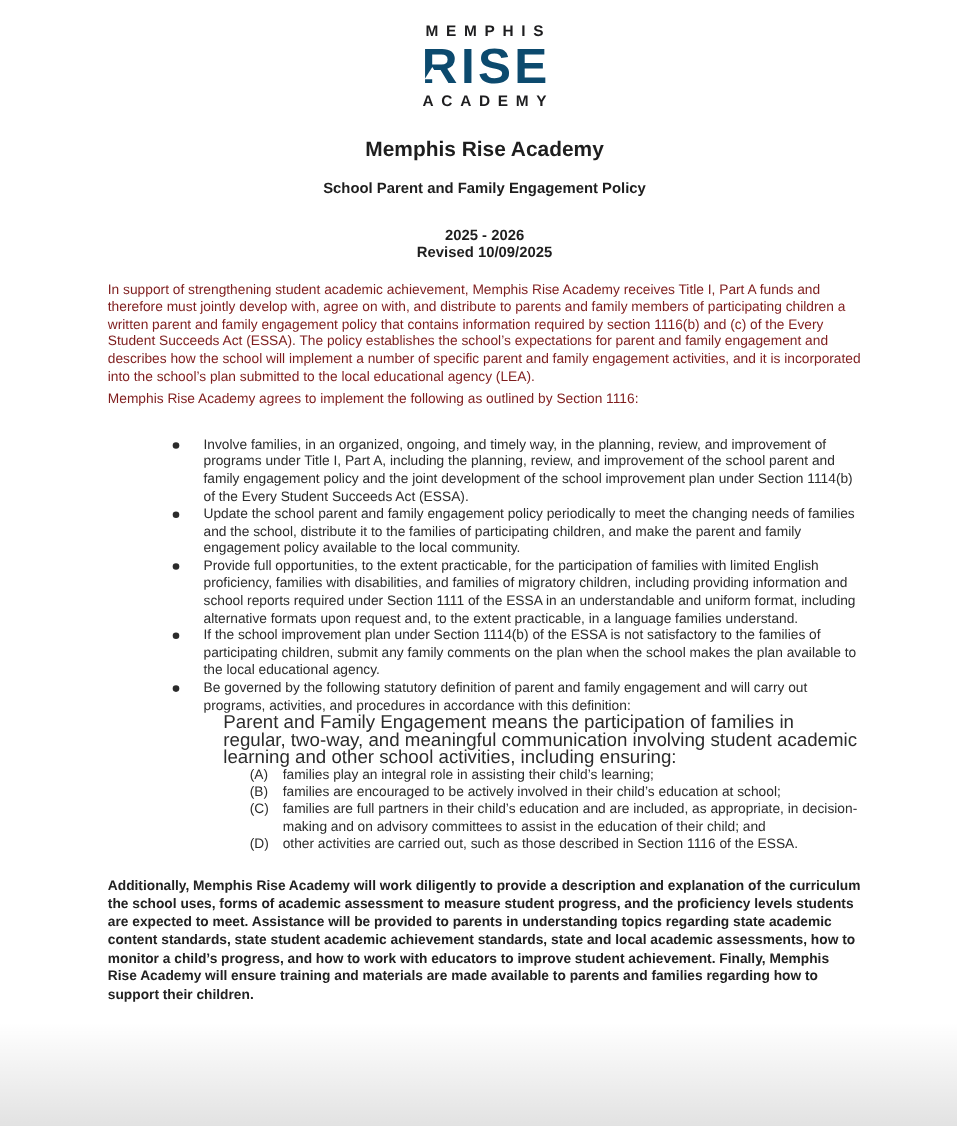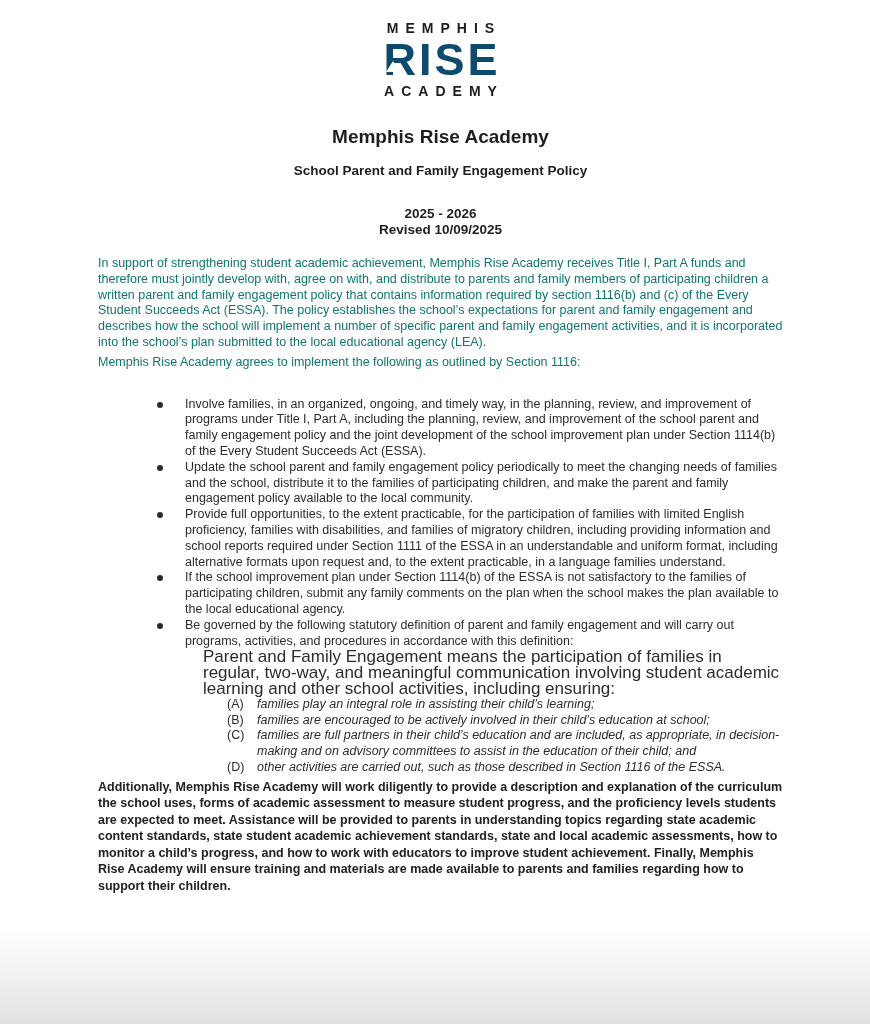--- a/index.html
+++ b/index.html
@@ -28,34 +28,34 @@
     width:0; height:0; margin:0 auto;
     border-left:7px solid transparent; border-right:7px solid transparent;
     border-bottom:11px solid #ffffff;
   }
   .rise-arrow .stem { width:4px; height:13px; background:#ffffff; margin:0 auto; }
   
   .doc-title { text-align:center; font-size:19px; font-weight:700; color:#1e1e1e; margin-top:29px; }
   .doc-subtitle { text-align:center; font-size:13.5px; font-weight:700; color:#1e1e1e; margin-top:15px; }
   .doc-dates { text-align:center; font-size:13.5px; font-weight:700; color:#1e1e1e; margin-top:28px; line-height:16px; }
   
-  .para { font-size:12.5px; line-height:15.8px; color:#0f766e; }
+  .para { font-size:12.5px; line-height:15.8px; color:#7f1d1d; }
   .para-intro { margin-top:18px; }
   .para-lead-in { margin-top:4px; }
   .bullet-list { margin-top:26px; }
   .bullet-item { position:relative; padding-left:87px; font-size:12.5px; line-height:15.8px; }
   .bullet-dot {
     position:absolute; left:59px; top:5px; width:6px; height:6px;
     border-radius:50%; background:#2b2b2b;
   }
   .definition { margin-left:105px; font-size:17px; line-height:15.8px; }
   .letter-item { display:flex; padding-left:129px; font-size:12.5px; line-height:15.8px; }
   .letter-label { width:30px; flex-shrink:0; }
-  .letter-text { flex:1;font-style:italic; }
-  .para-closing { margin-top:3px; font-weight:700; line-height:16.5px; color:#222; }
+  .letter-text { flex:1; }
+  .para-closing { margin-top:21px; font-weight:700; line-height:16.5px; color:#222; }
   
   .photo-shade {
     position:absolute; left:0; right:0; bottom:0; height:95px;
     background:linear-gradient(to bottom, rgba(0,0,0,0) 0%, rgba(0,0,0,0.115) 100%);
     pointer-events:none;
   }
 </style>
 </head>
 <body>
 

